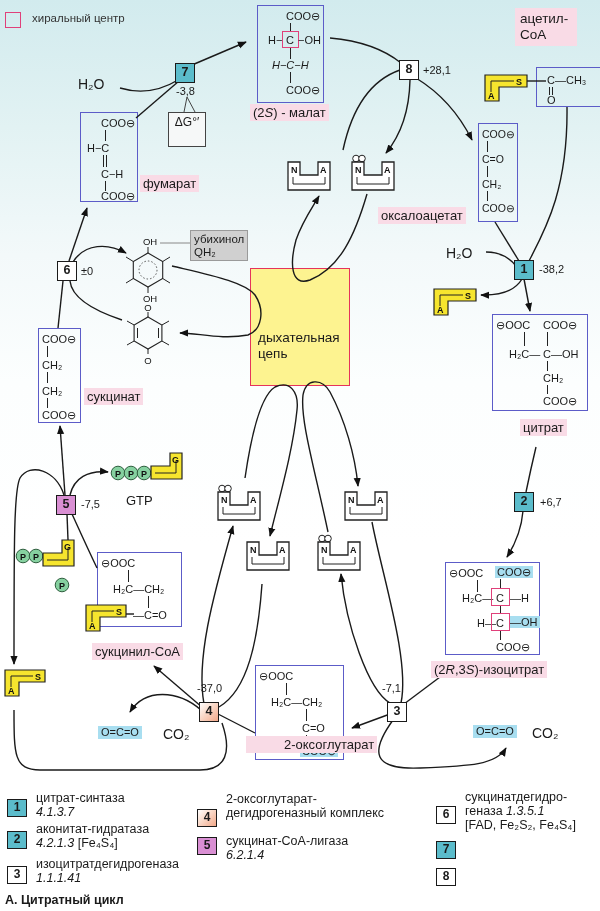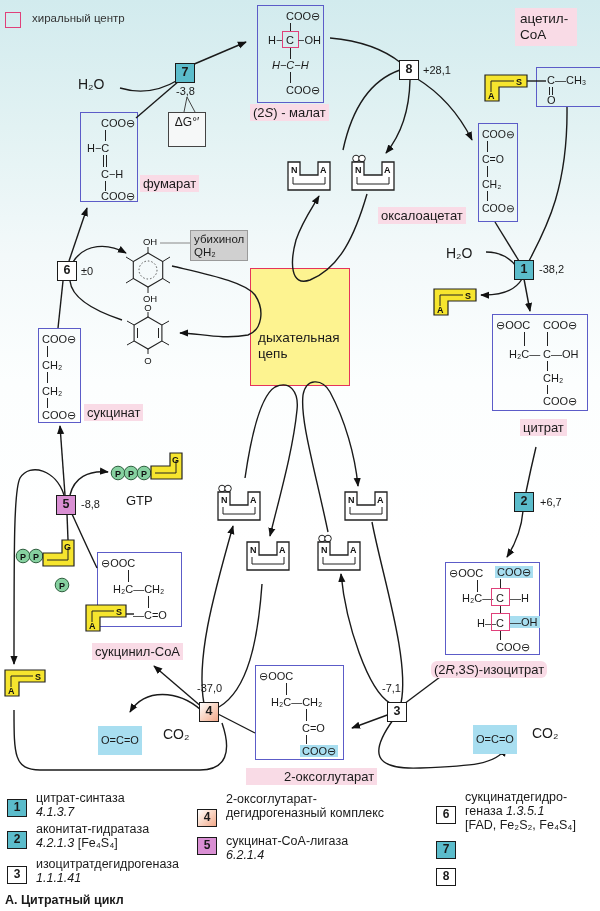--- a/index.html
+++ b/index.html
@@ -17,21 +17,21 @@
   .lbl { position: absolute; background: var(--label_pink); font-size: 13px; line-height: 15px; padding: 1px 3px; white-space: nowrap; z-index: 2; }
   .ebox { position: absolute; width: 20px; height: 20px; box-sizing: border-box; border: 1.5px solid #1a1a1a;
           font-weight: bold; font-size: 12.5px; line-height: 17px; text-align: center; z-index: 3; }
   .teal { background: var(--enzyme_teal); }
   .white { background: #ffffff; }
   .pink { background: var(--enzyme_pink); }
   .peach { background: linear-gradient(135deg, #ffffff 0%, #fbe1d3 35%, var(--enzyme_peach) 100%); }
   .dg { position: absolute; font-size: 11px; line-height: 12px; z-index: 3; white-space: nowrap; }
   .hl { background: var(--highlight_blue); }
   .chem { position: absolute; font-size: 14px; line-height: 16px; white-space: nowrap; z-index: 2; }
-  .co2s { position: absolute; font-size: 11px; line-height: 13px; padding: 8px 3px; background: var(--highlight_blue); z-index: 2; white-space: nowrap; }
+  .co2s { position: absolute; font-size: 11px; line-height: 13px; padding: 0 3px; background: var(--highlight_blue); z-index: 2; white-space: nowrap; }
   .leg { position: absolute; font-size: 12.5px; line-height: 14px; white-space: nowrap; }
   .leg i { font-style: italic; }
   .lbadge { position: absolute; width: 20px; height: 18px; box-sizing: border-box; border: 1.5px solid #1a1a1a;
             font-weight: bold; font-size: 12px; line-height: 15px; text-align: center; }
   #resp { position: absolute; left: 250px; top: 268px; width: 100px; height: 118px; box-sizing: border-box;
           background: var(--respiratory_chain_fill); border: 1.5px solid var(--respiratory_chain_border); z-index: 0; }
   #resp-text { position: absolute; left: 7px; top: 61px; font-size: 13.5px; line-height: 16px; }
   #overlay { position: absolute; left: 0; top: 0; z-index: 1; pointer-events: none; }
   .ln { fill: none; stroke: #1a1a1a; stroke-width: 1.4; }
   .thin { fill: none; stroke: #222; stroke-width: 1; }
@@ -336,26 +336,26 @@
   <div class="lbl" style="left:140px;top:175px;">фумарат</div>
   <div class="lbl" style="left:250px;top:104px;">
     <span>(2</span><i>S</i><span>) - малат</span>
   </div>
   <div class="lbl" style="left:515px;top:8px;width:52px;padding:3px 5px;line-height:16px;font-size:13.5px;">
     <div>ацетил-</div>
     <div>CoA</div>
   </div>
   <div class="lbl" style="left:378px;top:207px;">оксалоацетат</div>
   <div class="lbl" style="left:520px;top:419px;">цитрат</div>
-  <div class="lbl" style="left:431px;top:661px;border-radius:6px;">
+  <div class="lbl" style="left:431px;top:661px;">
     <span>(2</span><i>R</i><span>,3</span><i>S</i><span>)-изоцитрат</span>
   </div>
-  <div class="lbl" style="left:246px;top:768px;padding-left:38px;">2-оксоглутарат</div>
+  <div class="lbl" style="left:246px;top:736px;padding-left:38px;">2-оксоглутарат</div>
   <div class="lbl" style="left:92px;top:643px;">сукцинил-CoA</div>
-  <div class="lbl" style="left:84px;top:404px;">сукцинат</div>
+  <div class="lbl" style="left:84px;top:388px;">сукцинат</div>
 
   <div class="callout">
     <div>убихинол</div>
     <div>QH₂</div>
   </div>
 
   <div class="chem" style="left:78px;top:76px;">H₂O</div>
   <div class="chem" style="left:446px;top:245px;">H₂O</div>
   <div class="co2s" style="left:98px;top:726px;">O=C=O</div>
   <div class="chem" style="left:163px;top:726px;">CO₂</div>
@@ -377,21 +377,21 @@
   <div class="ebox teal" style="left:514px;top:492px;">2</div>
   <div class="dg" style="left:540px;top:496px;">+6,7</div>
 
   <div class="ebox white" style="left:387px;top:702px;">3</div>
   <div class="dg" style="left:382px;top:682px;">-7,1</div>
 
   <div class="ebox peach" style="left:199px;top:702px;">4</div>
   <div class="dg" style="left:197px;top:682px;">-37,0</div>
 
   <div class="ebox pink" style="left:56px;top:495px;">5</div>
-  <div class="dg" style="left:81px;top:498px;">-8,8</div>
+  <div class="dg" style="left:81px;top:498px;">-7,5</div>
 
   <div class="ebox white" style="left:57px;top:261px;">6</div>
   <div class="dg" style="left:81px;top:265px;">±0</div>
 
   <div class="lbadge teal" style="left:7px;top:799px;">1</div>
   <div class="leg" style="left:36px;top:791px;">
     <div>цитрат-синтаза</div>
     <div><span></span><i>4.1.3.7</i><span></span></div>
   </div>
 

